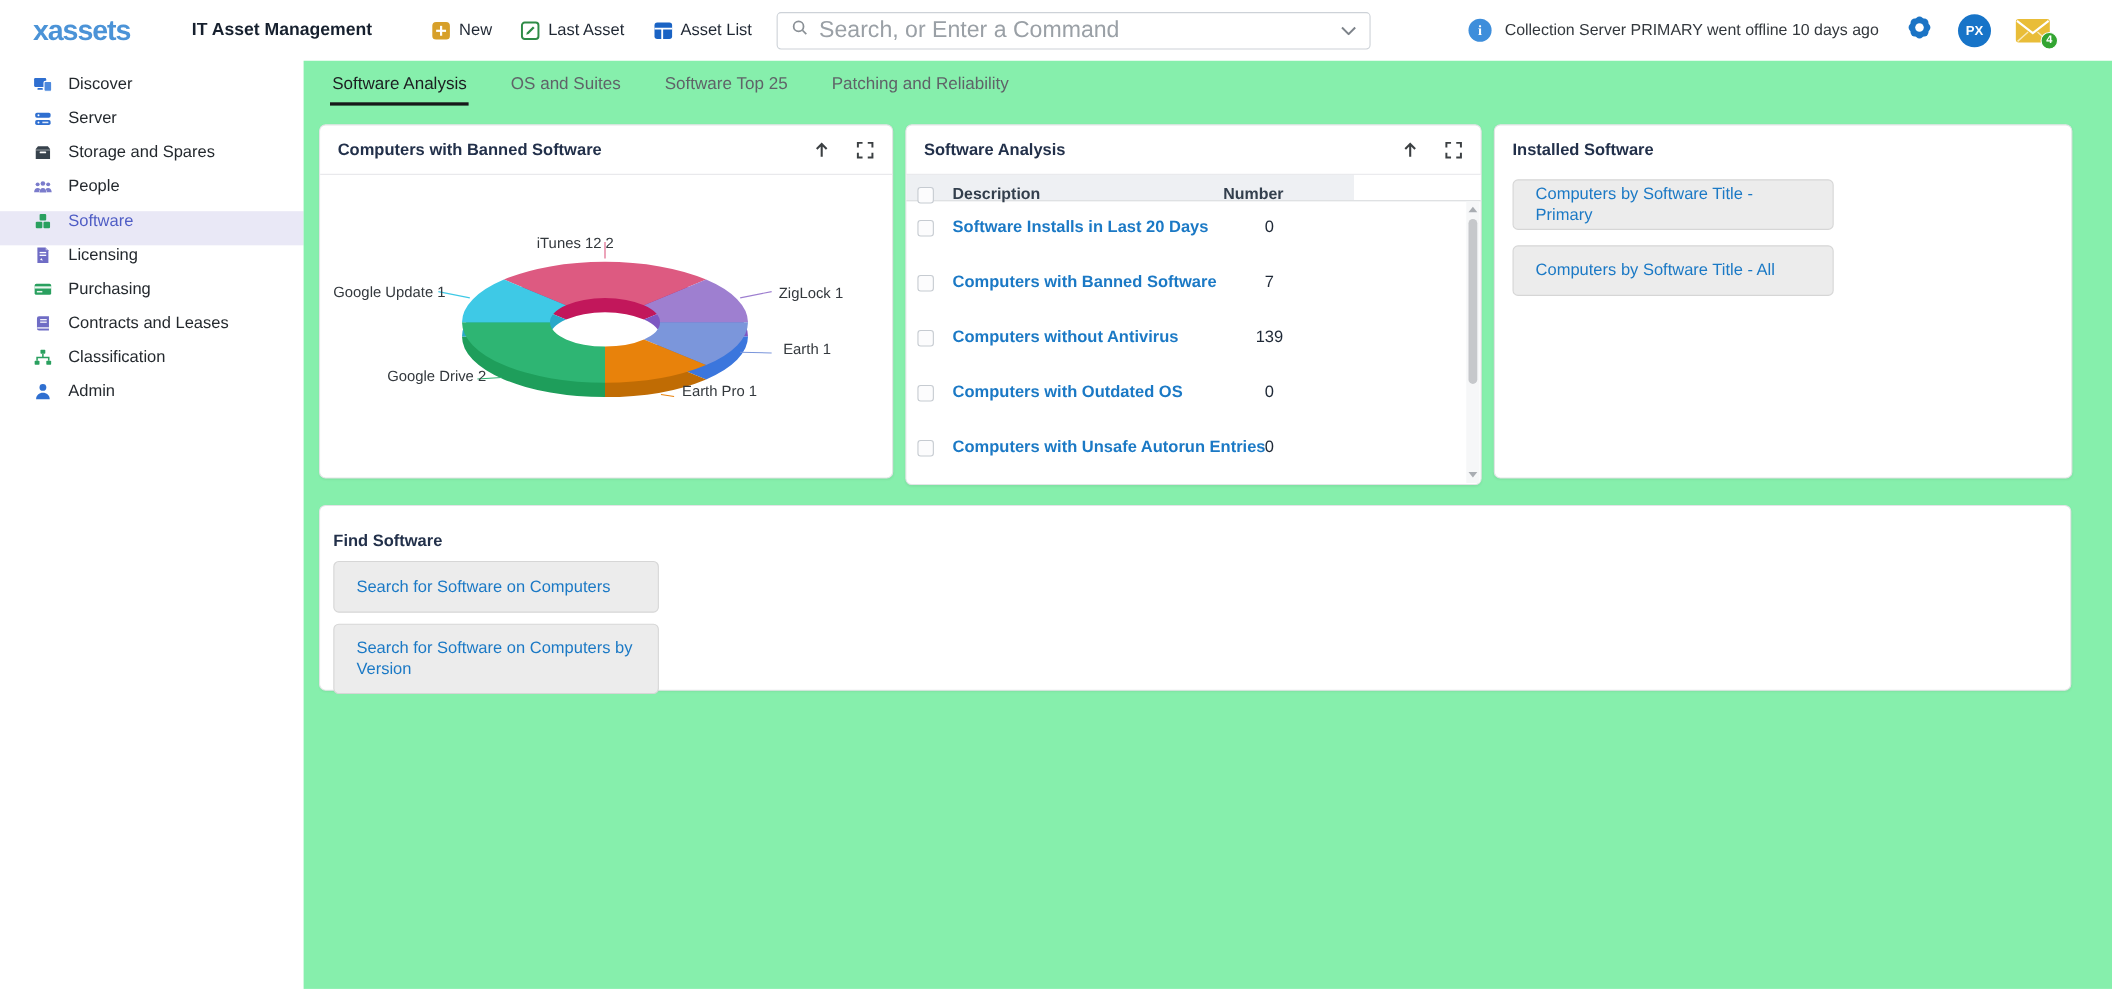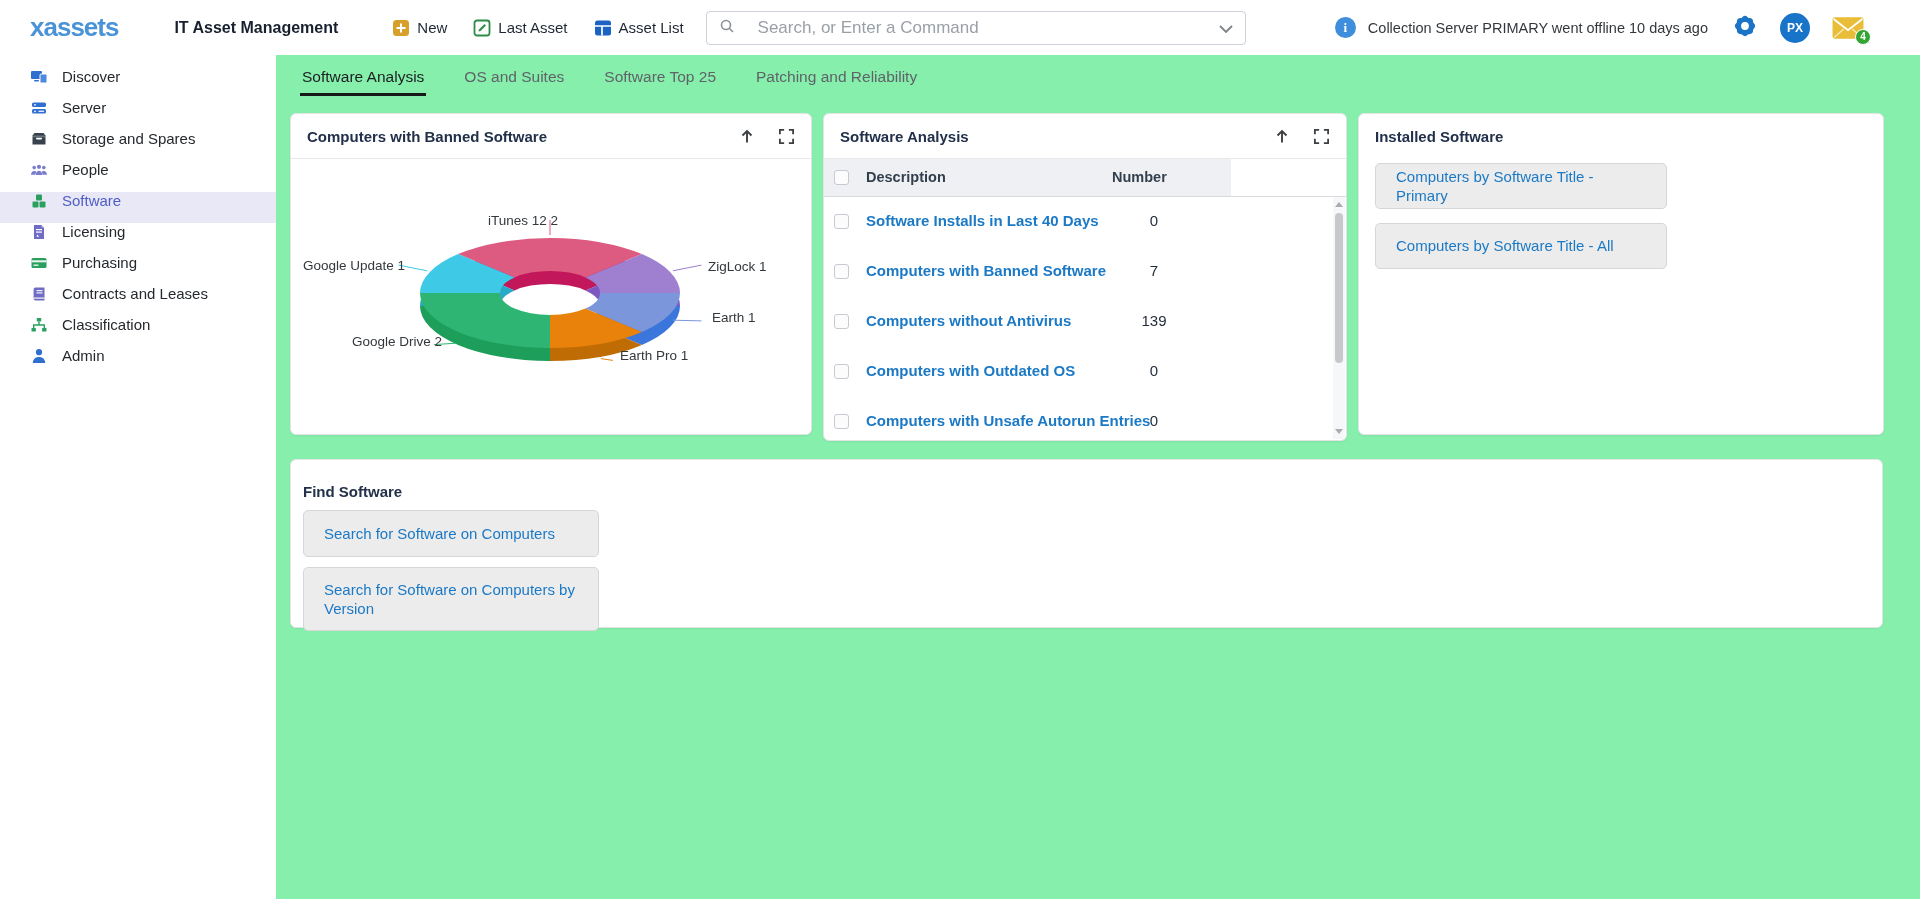--- a/index.html
+++ b/index.html
@@ -7,21 +7,21 @@
   *{box-sizing:border-box;}
   
   .topbar{height:55px;background:#fff;display:flex;align-items:center;position:relative;}
   .logo{margin-left:30px;font-size:26px;font-weight:700;color:#4b93d7;letter-spacing:-1px;}
   .app-title{margin-left:56px;font-size:16px;font-weight:700;color:#16202e;}
   .tb-actions{display:flex;align-items:center;margin-left:54px;gap:26px;}
   .tb-btn{display:flex;align-items:center;gap:7px;cursor:pointer;font-size:15px;color:#1f2733;}
   .tb-btn svg{display:block;}
   .searchbox{margin-left:22px;width:540px;height:34px;border:1px solid #cdd2d8;border-radius:4px;
     background:#fff;display:flex;align-items:center;padding:0 12px;}
-  .searchbox input{flex:1;border:none;outline:none;font-size:17px;color:#333;margin-left:21px;
+  .searchbox input{flex:1;border:none;outline:none;font-size:21px;color:#333;margin-left:8px;
     font-family:"Liberation Sans","DejaVu Sans",sans-serif;}
   .searchbox input::placeholder{color:#9aa0a6;}
   .tb-right{margin-left:auto;margin-right:56px;display:flex;align-items:center;}
   .info-badge{width:21px;height:21px;border-radius:50%;background:#3e8edb;color:#fff;font-size:13px;
     font-weight:700;display:flex;align-items:center;justify-content:center;font-family:"Liberation Serif",serif;}
   .notif-text{margin-left:12px;font-size:14.5px;color:#33383d;}
   .gear{margin-left:24px;cursor:pointer;}
   .avatar{margin-left:22px;width:30px;height:30px;border-radius:50%;background:#1774c8;color:#fff;
     font-size:12px;font-weight:700;display:flex;align-items:center;justify-content:center;cursor:pointer;}
   .mail{margin-left:22px;position:relative;cursor:pointer;width:32px;height:24px;}
@@ -53,21 +53,21 @@
   .card-analysis{width:524px;height:328px;display:flex;flex-direction:column;}
   .card-installed{width:526px;height:322px;}
   .card-find{width:1593px;height:169px;margin:18px 0 0 14px;}
   
   .chart-area{position:relative;width:520px;height:276px;}
   .chart-area svg{position:absolute;left:0;top:0;}
   .chart-label{position:absolute;font-size:13.5px;color:#33383d;white-space:nowrap;}
   .cl-0{left:197px;top:54px}.cl-1{left:417px;top:100px}.cl-2{left:421px;top:151px}
   .cl-3{left:329px;top:189px}.cl-4{left:61px;top:175px}.cl-5{left:12px;top:99px}
   
-  .thead{position:relative;height:38px;flex:none;border-bottom:1px solid #d8dadd;
+  .thead{position:relative;height:24px;flex:none;border-bottom:1px solid #d8dadd;
     background:linear-gradient(to right,#eef0f3 0,#eef0f3 407px,#fff 407px);}
   .thead .cb{top:11px;}
   .th-desc{position:absolute;left:42px;top:10px;font-size:14.5px;font-weight:700;color:#333f4d;}
   .th-num{position:absolute;left:288px;top:10px;font-size:14.5px;font-weight:700;color:#333f4d;}
   .tbody{position:relative;flex:1;overflow:hidden;}
   .trow{position:relative;height:50px;}
   .cb{position:absolute;left:10px;width:15px;height:15px;border:1px solid #c6cbd1;border-radius:3px;
     background:#fcfcfd;cursor:pointer;}
   .trow .cb{top:17px;}
   .row-link{position:absolute;left:42px;top:15px;font-size:15px;font-weight:700;color:#1b79c5;
@@ -329,21 +329,21 @@
           </div>
         </div>
         <div class="thead">
           <span class="cb"></span>
           <span class="th-desc">Description</span>
           <span class="th-num">Number</span>
         </div>
         <div class="tbody">
           <div class="trow">
             <span class="cb"></span>
-            <a class="row-link">Software Installs in Last 40 Days</a>
+            <a class="row-link">Software Installs in Last 20 Days</a>
             <span class="row-num">0</span>
           </div>
           <div class="trow">
             <span class="cb"></span>
             <a class="row-link">Computers with Banned Software</a>
             <span class="row-num">7</span>
           </div>
           <div class="trow">
             <span class="cb"></span>
             <a class="row-link">Computers without Antivirus</a>

